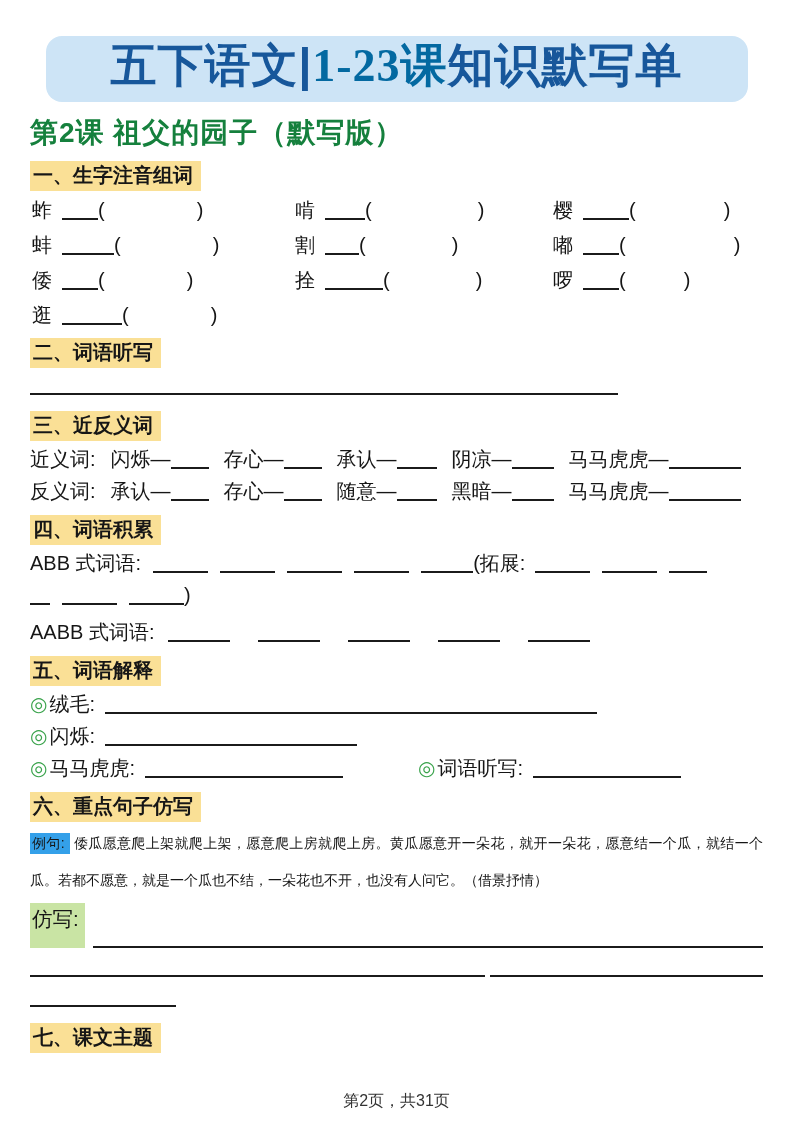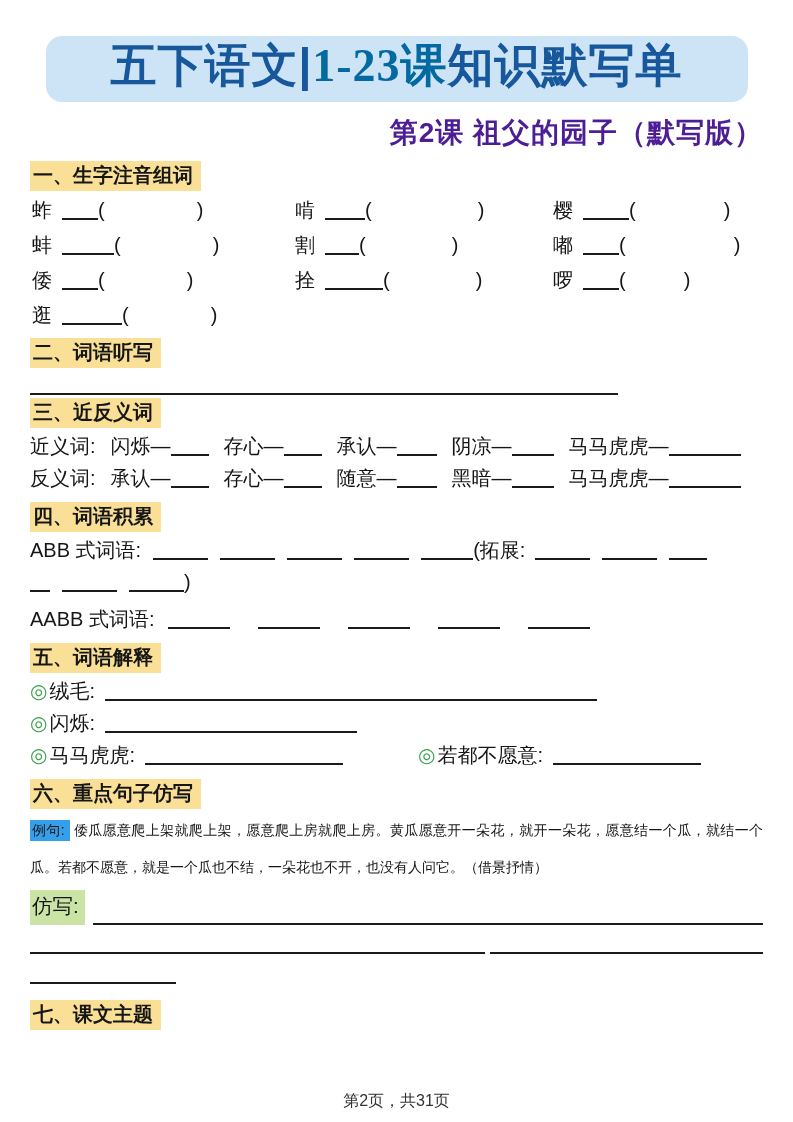--- a/index.html
+++ b/index.html
@@ -22,23 +22,23 @@
     text-align:center;
     padding:3px 0 9px 0;
     font-size:46px; font-weight:bold;
     letter-spacing:1px;
     line-height:1.15;
   }
   .t-blue { color:#17579b; }
   .t-red  { color:#0369a1;font-family:Liberation Serif, serif; }
   .subtitle {
     margin-top:12px;
-    text-align:right;
+    text-align:left;
     font-size:28px; font-weight:bold;
-    color:#4c1d95;
+    color:#15803d;
     letter-spacing:1px;
   }
   
   .chiprow { margin:9px 0 3px 0; }
   .chip {
     display:inline-block;
     background:#fae096;
     font-size:20px; font-weight:bold;
     padding:2px 8px 3px 3px;
     line-height:1.25;
@@ -79,21 +79,21 @@
   .bullet { color:#3aa34c; font-weight:bold; margin-right:2px; }
   .flexrow { display:flex; }
   .col-l { width:388px; }
   
   .para {
     font-size:14px; line-height:37px;
     text-align:justify;
     margin:3px 0 4px 0;
   }
   .hl-blue  { background:#34a0e9; padding:2px 5px 3px 2px; }
-  .hl-green { background:#c9e4a4; padding:2px 6px 5px 2px; }
+  .hl-green { background:#c9e4a4; padding:2px 6px 15px 2px; }
   .imitate-row { display:flex; align-items:flex-end; gap:8px; margin-top:3px; font-size:20.5px; }
   .fill { flex:1; border-bottom:2px solid #1b1b1b; height:20px; }
   .ulrow2 { display:flex; gap:5px; margin-top:27px; }
   .useg { border-bottom:2px solid #1b1b1b; height:2px; }
   .short-ul { margin-top:28px; }
   
   .footer {
     position:absolute; left:0; bottom:10px;
     width:100%; text-align:center;
     font-size:16px; color:#333;
@@ -118,21 +118,21 @@
     <span class="cell"><span class="ch">嘟</span><span class="bl" style="width:36px"></span><span>(</span><span class="sp" style="width:108px"></span><span>)</span></span>
     <span class="cell"><span class="ch">倭</span><span class="bl" style="width:36px"></span><span>(</span><span class="sp" style="width:82px"></span><span>)</span></span>
     <span class="cell"><span class="ch">拴</span><span class="bl" style="width:58px"></span><span>(</span><span class="sp" style="width:86px"></span><span>)</span></span>
     <span class="cell"><span class="ch">啰</span><span class="bl" style="width:36px"></span><span>(</span><span class="sp" style="width:58px"></span><span>)</span></span>
     <span class="cell"><span class="ch">逛</span><span class="bl" style="width:60px"></span><span>(</span><span class="sp" style="width:82px"></span><span>)</span></span>
   </div>
 
   <div class="chiprow"><span class="chip">二、词语听写</span></div>
   <div class="ul-line" style="width:588px; margin-top:25px;"></div>
 
-  <div class="chiprow" style="margin-top:3px"><span class="chip">三、近反义词</span></div>
+  <div class="chiprow" style="margin-top:16px"><span class="chip">三、近反义词</span></div>
   <div class="row">
     <span class="pair">近义词:</span><span class="pair"><span>闪烁—</span><span class="bl" style="width:38px"></span></span><span class="pair"><span>存心—</span><span class="bl" style="width:38px"></span></span><span class="pair"><span>承认—</span><span class="bl" style="width:40px"></span></span><span class="pair"><span>阴凉—</span><span class="bl" style="width:42px"></span></span><span class="pair"><span>马马虎虎—</span><span class="bl" style="width:72px"></span></span>
   </div>
   <div class="row">
     <span class="pair">反义词:</span><span class="pair"><span>承认—</span><span class="bl" style="width:38px"></span></span><span class="pair"><span>存心—</span><span class="bl" style="width:38px"></span></span><span class="pair"><span>随意—</span><span class="bl" style="width:40px"></span></span><span class="pair"><span>黑暗—</span><span class="bl" style="width:42px"></span></span><span class="pair"><span>马马虎虎—</span><span class="bl" style="width:72px"></span></span>
   </div>
 
   <div class="chiprow"><span class="chip">四、词语积累</span></div>
   <div class="row">
     <span>ABB 式词语:</span><span class="sp" style="width:12px"></span><span class="bl mr12" style="width:55px"></span><span class="bl mr12" style="width:55px"></span><span class="bl mr12" style="width:55px"></span><span class="bl mr12" style="width:55px"></span><span class="bl" style="width:52px"></span><span>(拓展:</span><span class="sp" style="width:10px"></span><span class="bl mr12" style="width:55px"></span><span class="bl mr12" style="width:55px"></span><span class="bl" style="width:38px"></span>
@@ -146,21 +146,21 @@
 
   <div class="chiprow"><span class="chip">五、词语解释</span></div>
   <div class="row">
     <span class="bullet">◎</span><span>绒毛:</span><span class="sp" style="width:10px"></span><span class="bl" style="width:492px"></span>
   </div>
   <div class="row flexrow">
     <span class="col-l"><span class="bullet">◎</span><span>闪烁:</span><span class="sp" style="width:10px"></span><span class="bl" style="width:252px"></span></span>
   </div>
   <div class="row flexrow">
     <span class="col-l"><span class="bullet">◎</span><span>马马虎虎:</span><span class="sp" style="width:10px"></span><span class="bl" style="width:198px"></span></span>
-    <span><span class="bullet">◎</span><span>若都不愿意:</span><span class="sp" style="width:10px"></span><span class="bl" style="width:148px"></span></span>
+    <span><span class="bullet">◎</span><span>词语听写:</span><span class="sp" style="width:10px"></span><span class="bl" style="width:148px"></span></span>
   </div>
 
   <div class="chiprow"><span class="chip">六、重点句子仿写</span></div>
   <p class="para"><span class="hl-blue">例句:</span> <span>倭瓜愿意爬上架就爬上架，愿意爬上房就爬上房。黄瓜愿意开一朵花，就开一朵花，愿意结一个瓜，就结一个瓜。若都不愿意，就是一个瓜也不结，一朵花也不开，也没有人问它。（借景抒情）</span></p>
   <div class="imitate-row">
     <span class="hl-green">仿写:</span>
     <span class="fill"></span>
   </div>
   <div class="ulrow2">
     <span class="useg" style="width:455px"></span>

